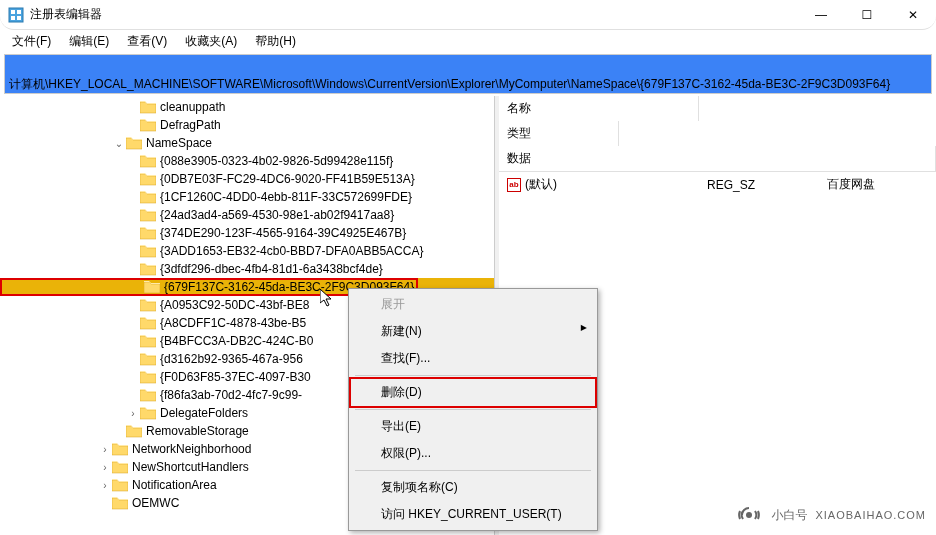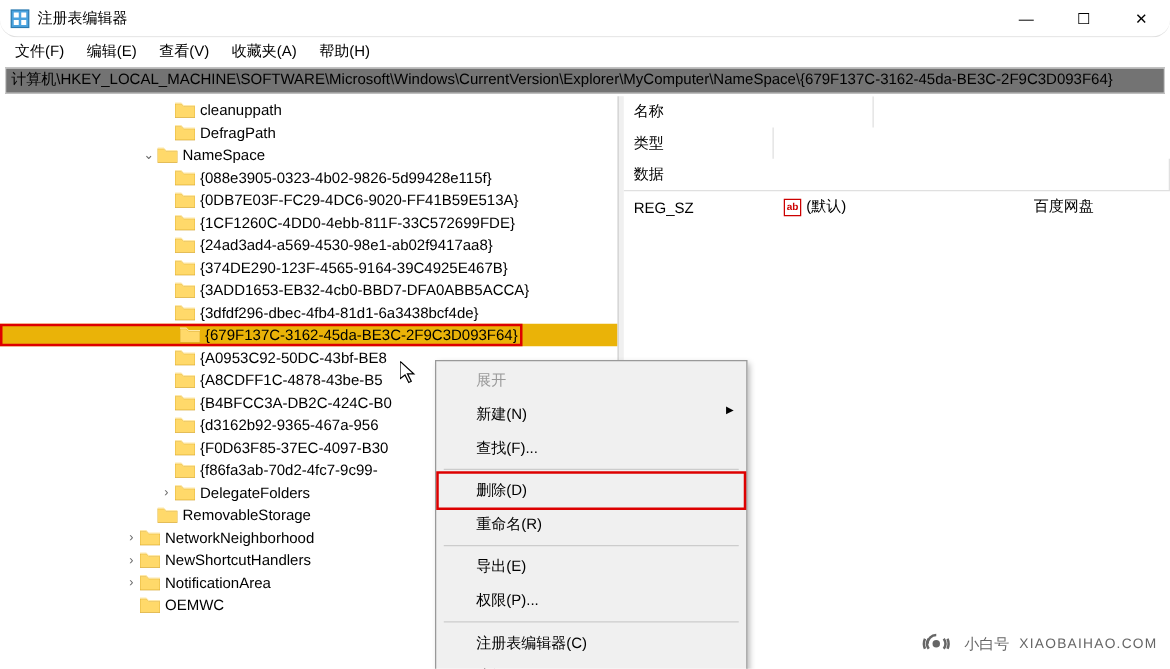--- a/index.html
+++ b/index.html
@@ -4,21 +4,21 @@
 <style>
 * { margin: 0; padding: 0; box-sizing: border-box; font-family: "Microsoft YaHei", "Segoe UI", sans-serif; font-size: 12px; }
 body { background: #fff; width: 936px; height: 535px; overflow: hidden; position: relative; }
 .titlebar { height: 30px; display: flex; align-items: center; padding-left: 8px; border-bottom: 1px solid #e0e0e0; border-radius: 14px; }
 .titlebar-icon { width: 16px; height: 16px; margin-right: 6px; }
 .titlebar-text { flex: 1; }
 .window-controls { display: flex; }
 .window-btn { width: 46px; height: 30px; display: flex; align-items: center; justify-content: center; cursor: pointer; }
 .menubar { height: 22px; display: flex; align-items: center; padding-left: 4px; gap: 2px; }
 .menu-item { padding: 2px 8px; cursor: pointer; }
-.addressbar { height: 21px; border: 1px solid #ccc; margin: 2px 4px; display: flex; align-items: flex-start; padding: 0 4px; background: #737373; }
+.addressbar { height: 40px; border: 1px solid #ccc; margin: 2px 4px; display: flex; align-items: flex-end; padding: 0 4px; background: #3b82f6; }
 .content { display: flex; height: calc(535px - 30px - 22px - 28px); }
 .tree-pane { width: 495px; overflow: auto; border-right: 1px solid #ccc; padding-top: 2px; position: relative; }
 .splitter { width: 4px; cursor: ew-resize; background: #f0f0f0; }
 .list-pane { flex: 1; overflow: auto; }
 .list-header { display: flex; border-bottom: 1px solid #e0e0e0; flex-direction: column; }
 .list-col { padding: 4px 8px; border-right: 1px solid #e0e0e0; }
 .list-col.name { width: 200px; }
 .list-col.type { width: 120px; }
 .list-col.data { flex: 1; }
 .list-row { display: flex; padding: 2px 0; }
@@ -333,43 +333,42 @@
     </div>
   <div class="splitter"></div>
   <div class="list-pane">
     <div class="list-header">
       <div class="list-col name">名称</div>
       <div class="list-col type">类型</div>
       <div class="list-col data">数据</div>
     </div>
     <div id="list-body">
         <div class="list-row">
-          <div class="list-cell type">REG_SZ</div>
           <div class="list-cell name">
             <span class="string-icon">ab</span>
             <span>(默认)</span>
           </div>
+          <div class="list-cell type">REG_SZ</div>
           <div class="list-cell data">百度网盘</div>
         </div>
       </div>
   </div>
 </div>
 
 <div class="context-menu" id="ctx" style="left:348px; top:288px;">
     <div class="ctx-item disabled">展开</div>
     <div class="ctx-item has-sub">新建(N)</div>
     <div class="ctx-item">查找(F)...</div>
     <div class="ctx-sep"></div>
     <div class="ctx-item highlighted">删除(D)</div>
-    <div class="ctx-item">重命名(R)</div>
     <div class="ctx-sep"></div>
     <div class="ctx-item">导出(E)</div>
     <div class="ctx-item">权限(P)...</div>
     <div class="ctx-sep"></div>
-    <div class="ctx-item">注册表编辑器(C)</div>
+    <div class="ctx-item">复制项名称(C)</div>
     <div class="ctx-item">访问 HKEY_CURRENT_USER(T)</div>
   </div>
 
 <svg class="cursor" style="left:320px; top:289px;" width="16" height="20" viewBox="0 0 16 20">
     <path d="M0 0 L0 14 L4 11 L7 17 L9 16 L6 10 L11 10 Z" fill="#fff" stroke="#000" stroke-width="1"></path>
   </svg>
 
 <div class="watermark">
   <svg class="wifi-icon" viewBox="0 0 28 28">
       <circle cx="14" cy="14" r="3" fill="#666"></circle>

